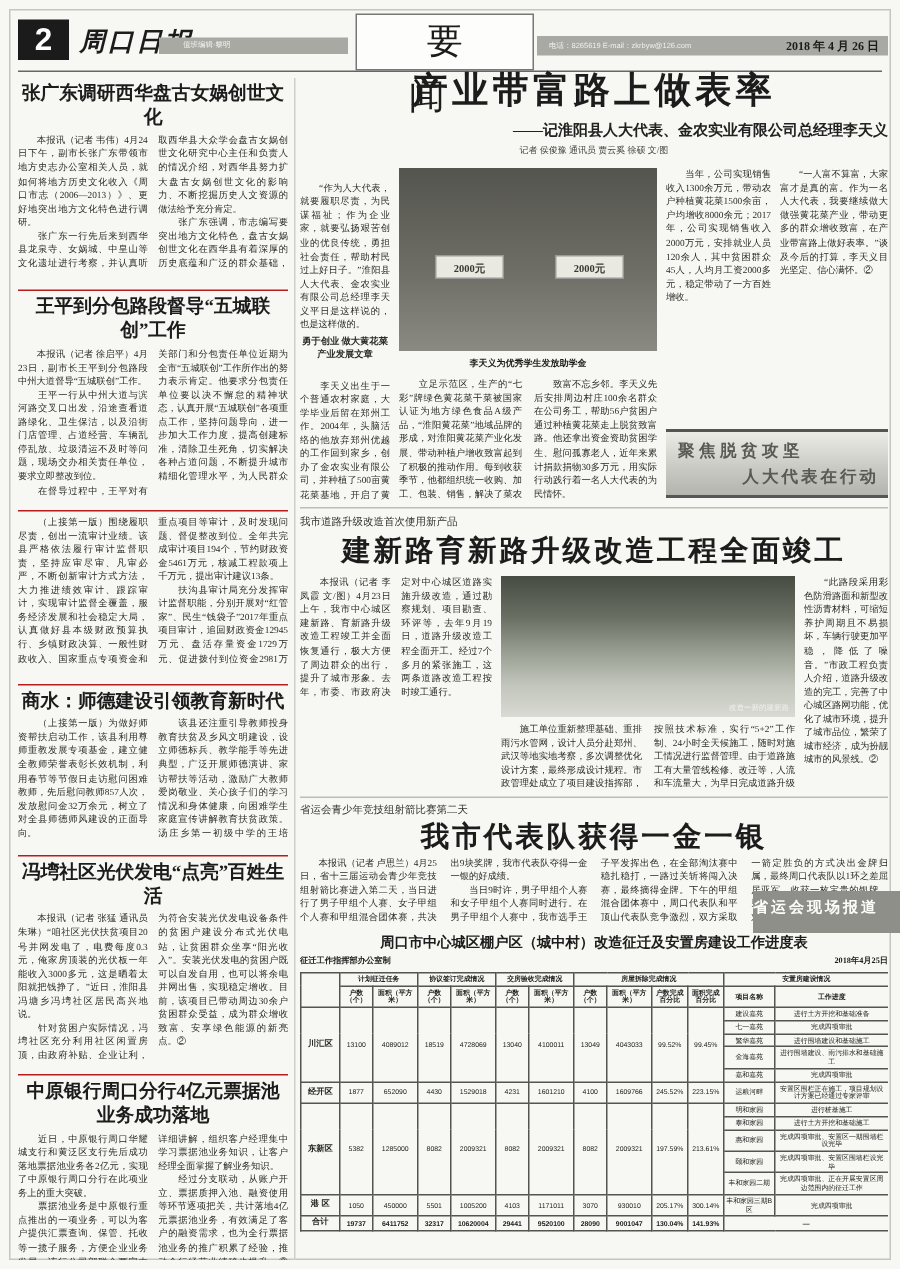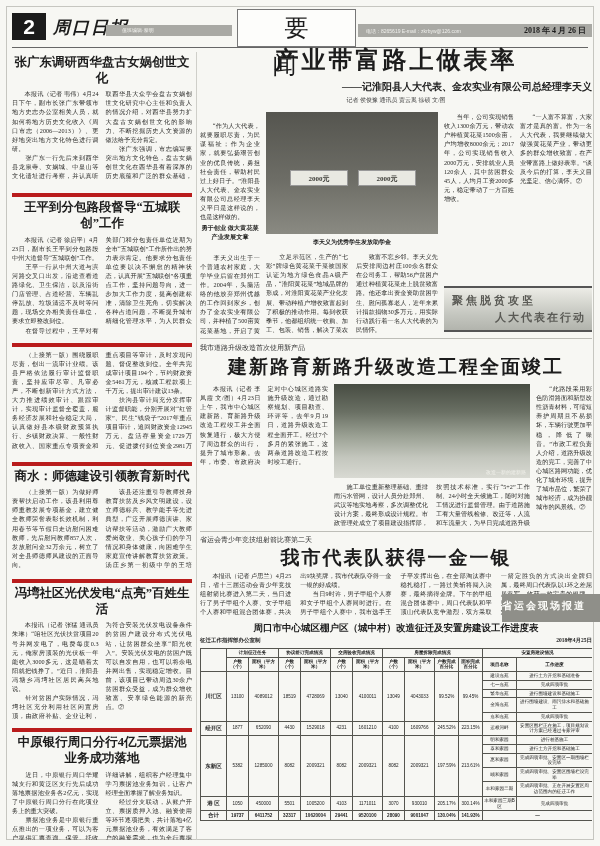--- a/index.html
+++ b/index.html
@@ -17,36 +17,36 @@
             text-align:center; }
   .secbox span { font-size:24px; font-weight:normal; letter-spacing:24px; padding-left:24px; line-height:37px;margin-top:40px; }
   .conbar { position:absolute; left:358px; top:24px; width:234px; height:13px; background:#a9a9a4; display:flex; align-items:center; }
   .contact { flex:1; color:#f0f0ec; font-size:5px; padding-left:8px; font-family:"Liberation Sans",sans-serif; }
   .date { color:#1b1b1b; font-size:8px; font-weight:bold; padding-right:6px; white-space:nowrap; }
   .hrule { position:absolute; left:12px; top:47px; width:576px; border-top:1px solid #666; }
   .vrule { position:absolute; left:196px; top:52px; height:788px; border-left:1px solid #cfcfc9; }
 
   
   .leftcol { position:absolute; left:12px; top:52px; width:180px; height:788px; overflow:hidden; }
-  .lart { border-bottom:4px solid #b91c1c; padding:3px 0 4px 0; }
+  .lart { border-bottom:1px solid #b91c1c; padding:3px 0 4px 0; }
   .lart:last-child { border-bottom:none; }
   .lhead { font-size:12.5px; font-weight:bold; text-align:center; line-height:1.25; margin-bottom:3px; }
   .lbody { font-size:6.2px; line-height:1.47; text-align:justify; white-space:pre-line; color:#2a2a28;
            column-count:2; column-gap:7px; overflow:hidden; }
   .h100{height:100px}.h104{height:104px}.h108{height:108px}.h88{height:88px}.h116{height:116px}
 
   
   .mainhead { position:absolute; left:200px; top:44px; width:392px; text-align:center; font-size:24px; font-weight:bold; letter-spacing:3px; }
   .mainsub { position:absolute; left:200px; top:80px; width:392px; text-align:right; font-size:10px; font-weight:bold; color:#222; }
   .mainby { position:absolute; left:200px; top:96px; width:392px; text-align:center; font-size:6px; color:#444; }
   .mcol { position:absolute; font-size:6.2px; line-height:1.47; text-align:justify; white-space:pre-line; color:#2a2a28; overflow:hidden; }
   .subhead { font-weight:bold; text-align:center; white-space:normal; margin:2px 0; }
   .photo1 { position:absolute; left:266px; top:112px; width:172px; height:122px;
             background:linear-gradient(180deg,#55554f 0%,#6d6d66 55%,#8a8a82 100%); }
-  .chip { position:absolute; width:58px; height:16px; background:#e9e9e2; color:#3a3a35; font-size:7px; font-weight:bold;
+  .chip { position:absolute; width:46px; height:16px; background:#e9e9e2; color:#3a3a35; font-size:7px; font-weight:bold;
           text-align:center; line-height:16px; border:1px solid #999; }
   .cap1 { position:absolute; left:266px; top:238px; width:172px; text-align:center; font-size:6px; font-weight:bold; }
   .promo { position:absolute; left:444px; top:286px; width:148px; height:46px;
            background:linear-gradient(180deg,#ececE6,#c6c8c1 60%,#b2b4ad); border-top:2px solid #555; border-bottom:2px solid #555; }
   .promo .p1 { position:absolute; left:8px; top:5px; font-size:11px; font-weight:bold; color:#5a5a55; letter-spacing:3px; }
   .promo .p2 { position:absolute; right:6px; top:22px; font-size:11px; font-weight:bold; color:#5a5a55; letter-spacing:2px; }
   .sep { position:absolute; border-top:1px solid #bdbdb7; }
 
   
   .kicker { position:absolute; font-size:7px; color:#333; }

